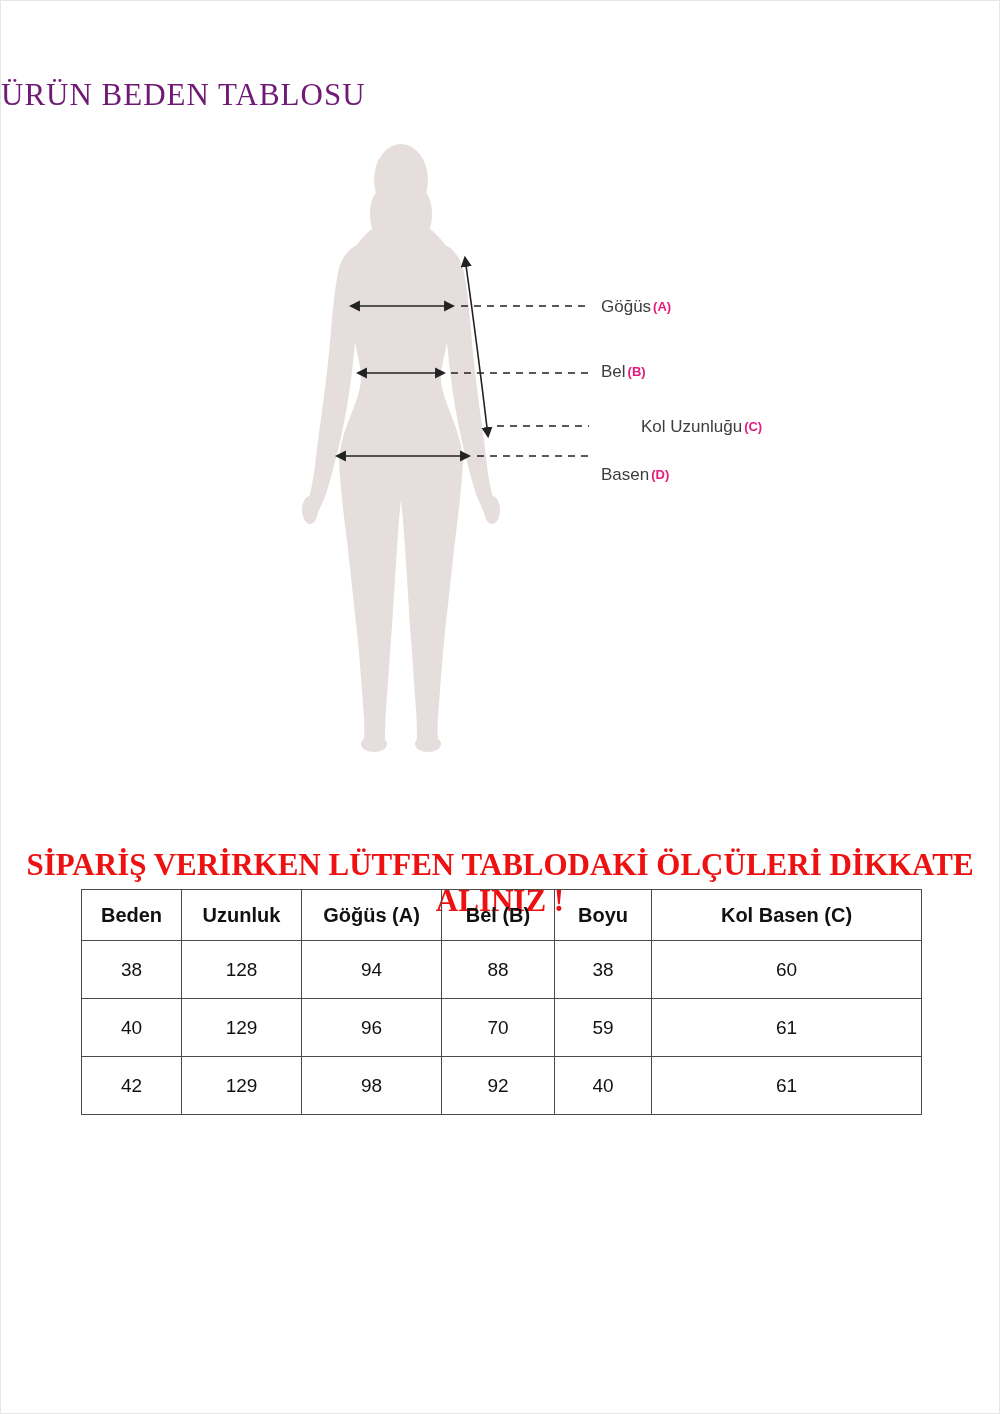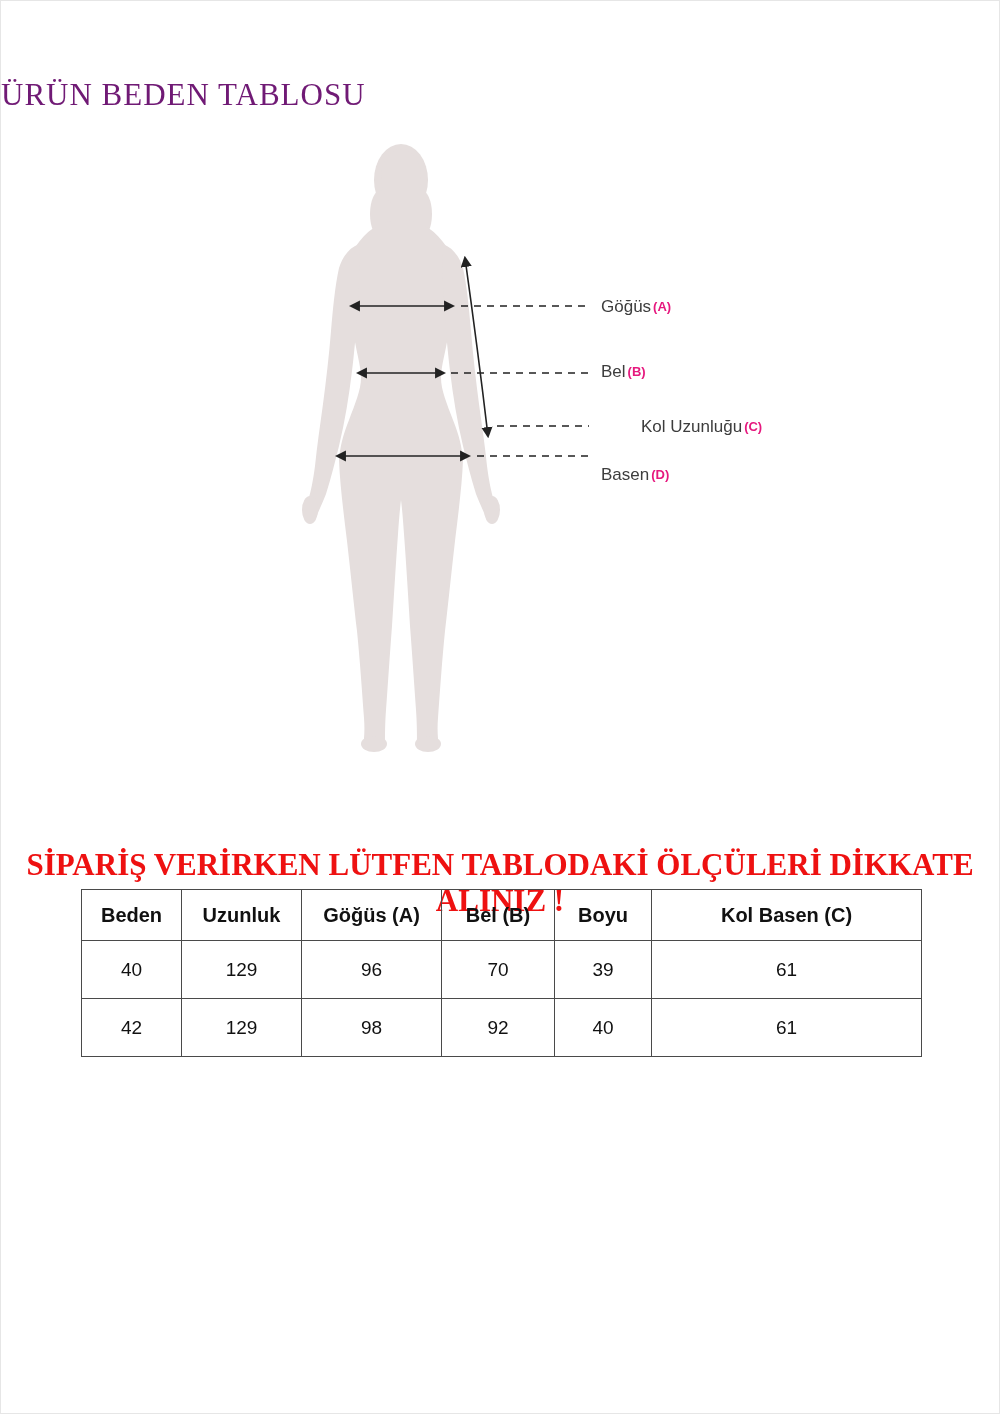--- a/index.html
+++ b/index.html
@@ -191,25 +191,33 @@
         <th>Beden</th>
         <th>Uzunluk</th>
         <th>Göğüs (A)</th>
         <th>Bel (B)</th>
         <th>Boyu</th>
         <th>Kol Basen (C)</th>
       </tr>
     </thead>
     <tbody>
       <tr>
+        <td>38</td>
+        <td>128</td>
+        <td>94</td>
+        <td>88</td>
+        <td>38</td>
+        <td>60</td>
+      </tr>
+      <tr>
         <td>40</td>
         <td>129</td>
         <td>96</td>
         <td>70</td>
-        <td>39</td>
+        <td>59</td>
         <td>61</td>
       </tr>
       <tr>
         <td>42</td>
         <td>129</td>
         <td>98</td>
         <td>92</td>
         <td>40</td>
         <td>61</td>
       </tr>

